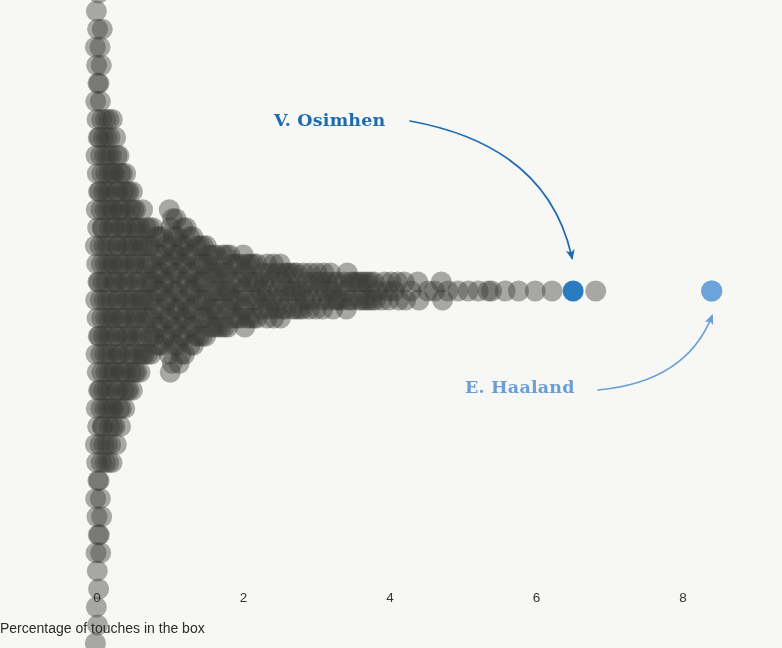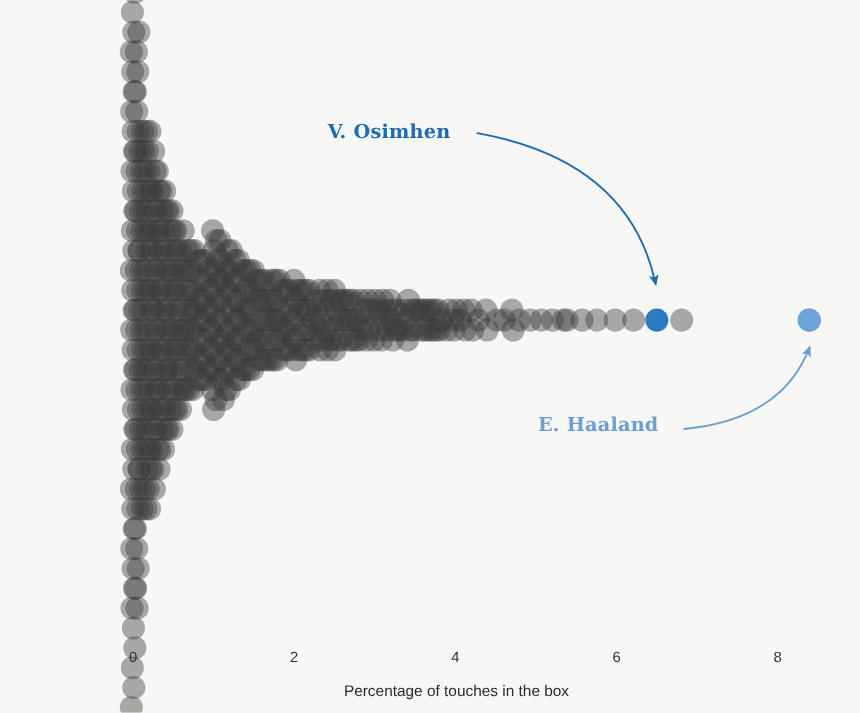--- a/index.html
+++ b/index.html
@@ -11,21 +11,20 @@
     height: 648px;
     background: #f7f7f5;
     font-family: "Liberation Sans", sans-serif;
     overflow: hidden;
   }
   #chart-root {
     position: relative;
     width: 624px;
     height: 648px;
     background: #f7f7f5;
-    margin-left: 24px;
   }
   #swarm-svg {
     position: absolute;
     left: 0;
     top: 0;
     width: 782px;
     height: 648px;
     display: block;
   }
   .annotation-label {
@@ -52,21 +51,21 @@
     font-size: 13.5px;
     color: #33332f;
     transform: translateX(-50%);
     top: 590px;
   }
   #axis-title {
     position: absolute;
     top: 620px;
     left: 0;
     width: 782px;
-    text-align: center;
+    text-align: left;
     font-family: "Liberation Sans", sans-serif;
     font-size: 14px;
     color: #2b2b28;
   }
 </style>
 </head>
 <body>
 
 <div id="chart-root">
 

